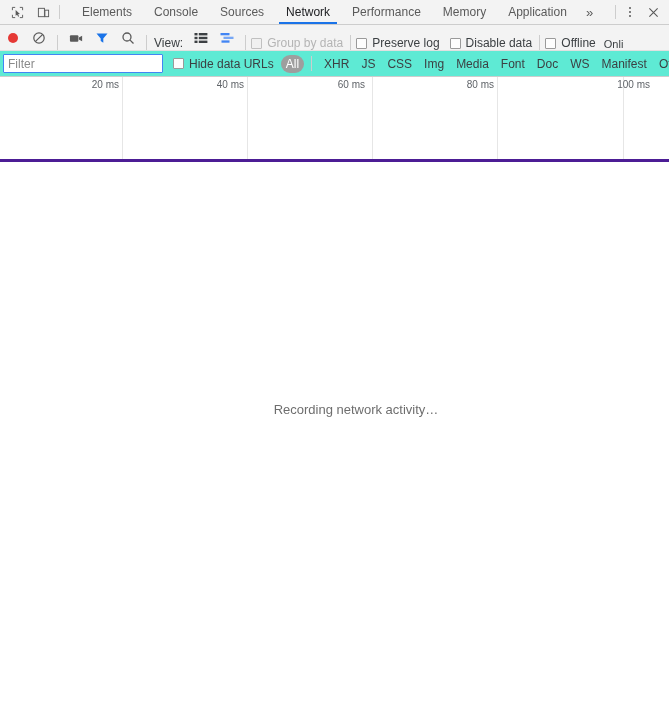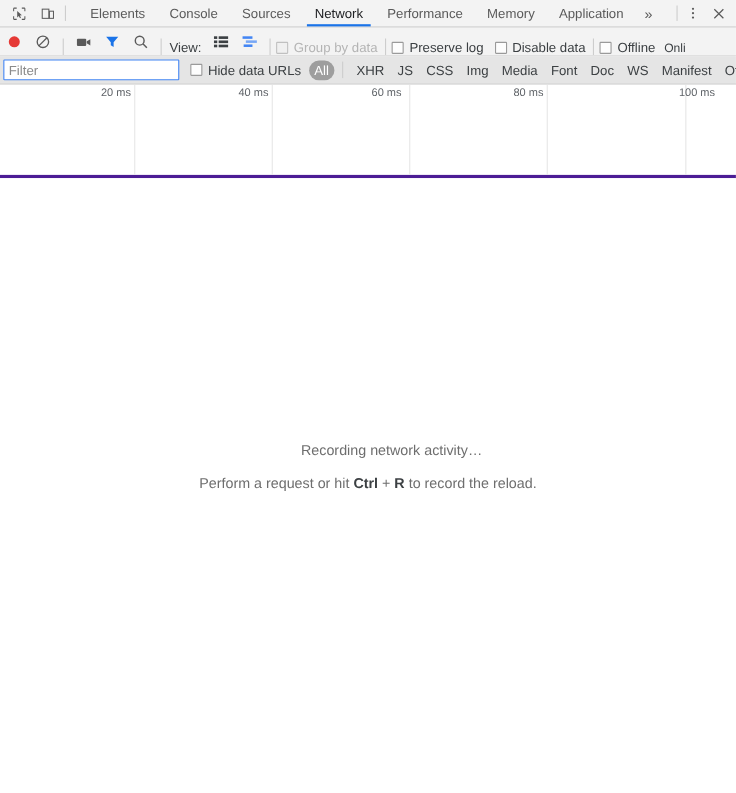--- a/index.html
+++ b/index.html
@@ -188,21 +188,21 @@
     margin-left: 6px;
     flex: none;
   }
 
   
   .filterbar {
     height: 25px;
     min-height: 25px;
     display: flex;
     align-items: center;
-    background: #e5e5e5;
+    background: #5eead4;
     border-bottom: 1px solid #cdcdcd;
     padding-left: 3px;
     overflow: hidden;
     white-space: nowrap;
   }
   .filter-input {
     width: 160px;
     height: 19px;
     border: 1px solid #4285f4;
     background: #ffffff;
@@ -470,19 +470,16 @@
       <div class="ov-label" style="left: 368px;">60 ms</div>
       <div class="ov-divider" style="left: 497px;"></div>
       <div class="ov-label" style="left: 497px;">80 ms</div>
       <div class="ov-divider" style="left: 623px;"></div>
       <div class="ov-label" style="left: 653px;">100 ms</div>
     </div>
 
   <div class="content">
     <div class="empty-state">
       <div class="empty-line1">Recording network activity…</div>
-      <div class="empty-line2">
-        <span>Perform a request or hit </span><b>Ctrl</b><span class="kbd-plus"> + </span><b>R</b><span> to record the reload.</span>
-      </div>
     </div>
   </div>
 
 </div>
 
 </body></html>

